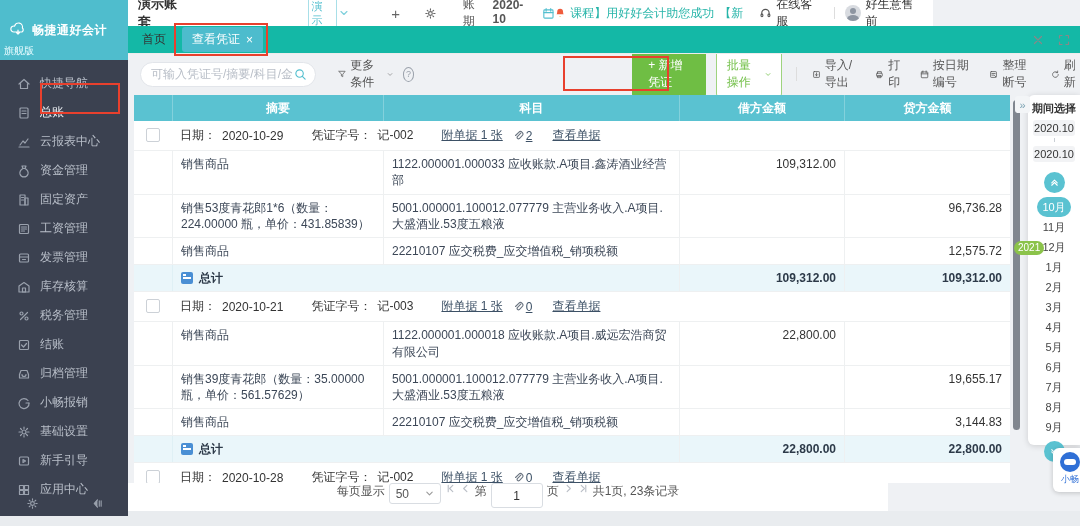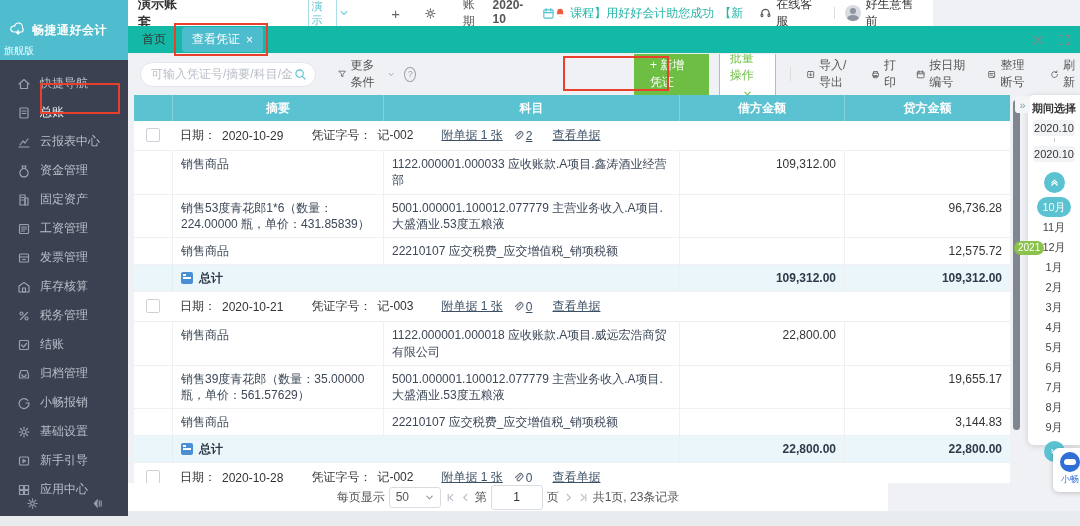--- a/index.html
+++ b/index.html
@@ -40,21 +40,21 @@
   .win-icons{margin-left:auto;display:flex;gap:14px;margin-right:10px;color:#888;}
 
   
   .toolbar{position:absolute;left:128px;top:53px;width:952px;height:42px;display:flex;align-items:center;font-size:12px;color:#555;}
   .search{margin-left:12px;width:176px;height:25px;border:1px solid #e2e5ea;border-radius:14px;background:#fff;display:flex;align-items:center;padding:0 8px;box-sizing:border-box;}
   .search input{border:none;outline:none;flex:1;font-size:12px;color:#333;background:transparent;min-width:0;}
   .search input::placeholder{color:#b8bec7;}
   .more{display:flex;align-items:center;gap:4px;margin-left:22px;cursor:pointer;}
   .qmark{width:13px;height:13px;border:1px solid #9aa1ab;border-radius:50%;font-size:9px;display:flex;align-items:center;justify-content:center;color:#9aa1ab;margin-left:10px;}
   .btn-green{margin-left:218px;background:#6fbe44;color:#fff;border-radius:3px;padding:6px 16px;font-size:12px;cursor:pointer;display:flex;gap:4px;align-items:center;}
-  .btn-outline{margin-left:10px;border:1px solid #9ed37e;color:#6fbe44;background:#fff;border-radius:3px;padding:5px 10px;display:flex;gap:5px;align-items:center;cursor:pointer;flex-direction:column;}
+  .btn-outline{margin-left:10px;border:1px solid #9ed37e;color:#6fbe44;background:#fff;border-radius:3px;padding:5px 10px;display:flex;gap:5px;align-items:center;cursor:pointer;}
   .tool-link{display:flex;align-items:center;gap:4px;margin-left:15px;cursor:pointer;color:#555;}
   .tdiv{width:1px;height:14px;background:#ddd;margin-left:14px;}
 
   
   .table-viewport{position:absolute;left:134px;top:95px;width:876px;height:388px;overflow:hidden;background:#fff;z-index:2;}
   .trow{display:grid;grid-template-columns:38px 211px 296px 165px 166px;border-bottom:1px solid #eef0f1;background:#fff;}
   .thead{background:#5ac2d1;border-bottom:none;}
   .thead .cell{color:#fff;font-weight:bold;text-align:center;border-left-color:rgba(255,255,255,.25);padding:5px 20px;}
   .cell{border-left:1px solid #eef0f1;padding:5px 8px;font-size:12px;color:#3c4757;line-height:1.35;box-sizing:border-box;}
   .cell:first-child{border-left:none;}
@@ -83,21 +83,21 @@
   .pp-box{background:#f2f3f5;border-radius:3px;margin:4px 5px 0;padding:2px 0;color:#333;cursor:pointer;}
   .pp-dash{width:1px;height:4px;background:#c9ced4;margin:2px auto 0;}
   .pp-chev{width:21px;height:21px;border-radius:50%;background:#5ac2d1;color:#fff;margin:10px auto 4px;display:flex;align-items:center;justify-content:center;cursor:pointer;}
   .pp-chev.down{margin-top:4px;}
   .months{margin-top:2px;}
   .month{height:20px;line-height:20px;color:#444;cursor:pointer;}
   .month.active{background:#5ac2d1;color:#fff;border-radius:10px;width:34px;margin:0 auto;}
   .year-badge{position:absolute;left:-14px;top:146px;background:#8bc34a;color:#fff;font-size:10px;border-radius:8px;padding:0 4px;line-height:14px;}
 
   
-  .pager{position:absolute;left:128px;top:483px;width:760px;height:28px;background:#fff;display:flex;align-items:center;justify-content:center;gap:4px;font-size:12px;color:#555;z-index:5;}
+  .pager{position:absolute;left:128px;top:483px;width:760px;height:28px;background:#fff;display:flex;justify-content:center;gap:4px;font-size:12px;color:#555;z-index:5;}
   .sel{border:1px solid #d9dde2;border-radius:3px;width:52px;height:21px;display:flex;align-items:center;justify-content:space-between;padding:0 6px;box-sizing:border-box;background:#fff;cursor:pointer;}
   .pg-arrow{color:#b9bec6;display:flex;cursor:pointer;}
   .pg-input{border:1px solid #d9dde2;border-radius:3px;width:46px;height:21px;text-align:center;font-size:12px;color:#333;outline:none;}
   .bottom-strip{position:absolute;left:0;top:511px;width:1080px;height:15px;background:#e9ecef;z-index:5;}
 
   
   .anno{position:absolute;border:2px solid #e8402d;z-index:50;pointer-events:none;}
   .anno1{left:40px;top:83px;width:76px;height:27px;}
   .anno2{left:174px;top:23px;width:90px;height:29px;}
   .anno3{left:563px;top:56px;width:102px;height:31px;}

